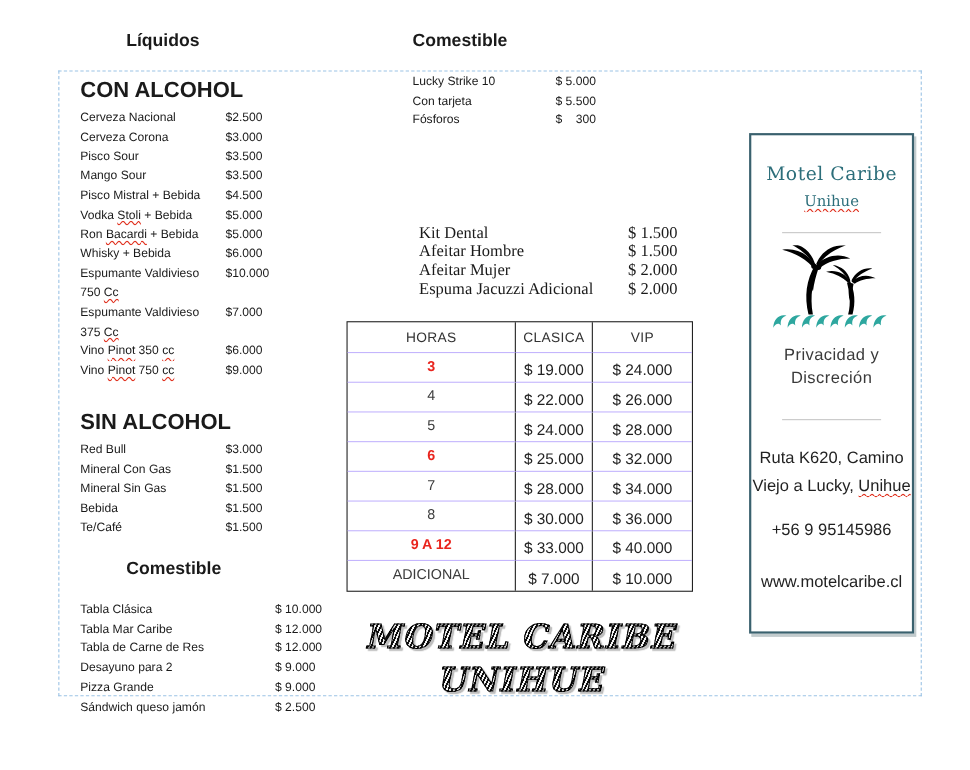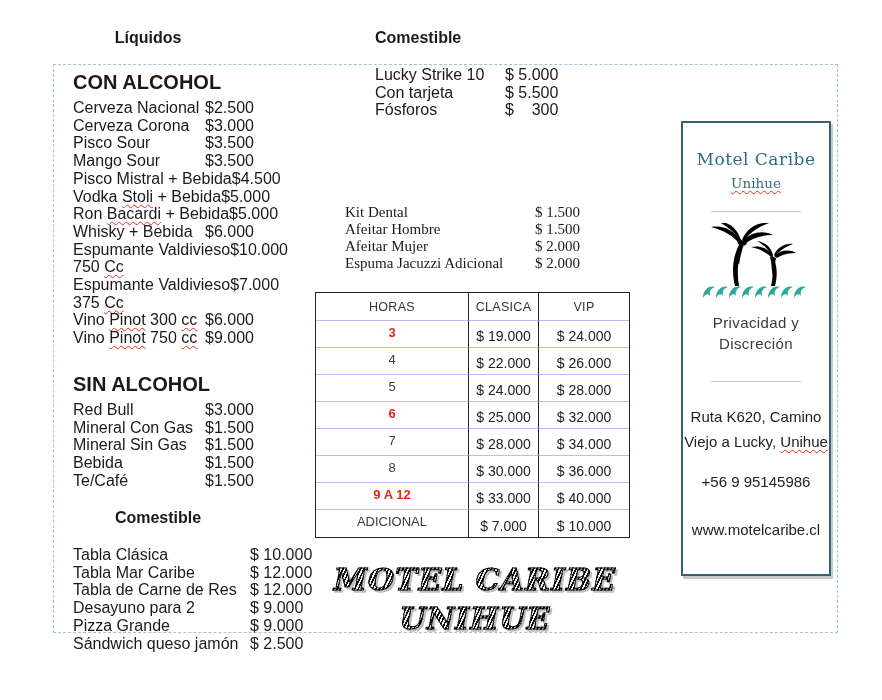--- a/index.html
+++ b/index.html
@@ -8,27 +8,27 @@
 
   
   .bigbox{position:absolute;left:53px;top:64px;width:783px;height:567px;
           border:1px dashed var(--dotted,#9CC3E5);}
 
   .h-sans{font-weight:bold;font-size:16px;}
   .h-sub{font-weight:bold;font-size:20px;position:absolute;}
 
   .abs{position:absolute;}
 
-  .plist .row{line-height:17.7px;font-size:16px;white-space:nowrap;}
+  .plist .row{line-height:17.7px;font-size:11px;white-space:nowrap;}
   .plist .n{display:inline-block;}
   .plist .p{white-space:pre;}
   #list-con .n,#list-sin .n{min-width:132px;}
   #list-com .n{min-width:177px;}
   #list-cig .n{min-width:130px;}
-  #list-aseo{font-family:"Liberation Serif",serif;}
+  #list-aseo{font-family:"Liberation Serif",serif;margin-left:36px;}
   #list-aseo .row{font-size:15px;line-height:17px;}
   #list-aseo .n{min-width:190px;}
 
   .sp{text-decoration-line:underline;text-decoration-style:wavy;
       text-decoration-color:var(--squiggle,#E0301E);text-decoration-thickness:1px;
       text-underline-offset:2px;}
 
   
   .ptable{position:absolute;left:315px;top:292px;display:grid;
           grid-template-columns:153px 70px 90px;grid-template-rows:28px repeat(8,27px);
@@ -97,21 +97,21 @@
       <div class="row"><span class="n"><span>Pisco Sour</span></span><span class="p">$3.500</span></div>
       <div class="row"><span class="n"><span>Mango Sour</span></span><span class="p">$3.500</span></div>
       <div class="row"><span class="n"><span>Pisco Mistral + Bebida </span></span><span class="p">$4.500</span></div>
       <div class="row"><span class="n"><span>Vodka </span><span class="sp">Stoli</span><span> + Bebida</span></span><span class="p">$5.000</span></div>
       <div class="row"><span class="n"><span>Ron </span><span class="sp">Bacardi</span><span> + Bebida </span></span><span class="p">$5.000</span></div>
       <div class="row"><span class="n"><span>Whisky + Bebida</span></span><span class="p">$6.000</span></div>
       <div class="row"><span class="n"><span>Espumante Valdivieso</span></span><span class="p">$10.000</span></div>
       <div class="row"><span class="n"><span>750 </span><span class="sp">Cc</span></span><span class="p"></span></div>
       <div class="row"><span class="n"><span>Espumante Valdivieso</span></span><span class="p">$7.000</span></div>
       <div class="row"><span class="n"><span>375 </span><span class="sp">Cc</span></span><span class="p"></span></div>
-      <div class="row"><span class="n"><span>Vino </span><span class="sp">Pinot</span><span> 300 </span><span class="sp">cc</span></span><span class="p">$6.000</span></div>
+      <div class="row"><span class="n"><span>Vino </span><span class="sp">Pinot</span><span> 350 </span><span class="sp">cc</span></span><span class="p">$6.000</span></div>
       <div class="row"><span class="n"><span>Vino </span><span class="sp">Pinot</span><span> 750 </span><span class="sp">cc</span></span><span class="p">$9.000</span></div>
     </div>
 
   <div class="h-sub" style="left:73px;top:373px;">SIN ALCOHOL</div>
   <div class="abs plist" id="list-sin" style="left:73px;top:401px;">
       <div class="row"><span class="n"><span>Red Bull</span></span><span class="p">$3.000</span></div>
       <div class="row"><span class="n"><span>Mineral Con Gas</span></span><span class="p">$1.500</span></div>
       <div class="row"><span class="n"><span>Mineral Sin Gas</span></span><span class="p">$1.500</span></div>
       <div class="row"><span class="n"><span>Bebida</span></span><span class="p">$1.500</span></div>
       <div class="row"><span class="n"><span>Te/Café</span></span><span class="p">$1.500</span></div>

